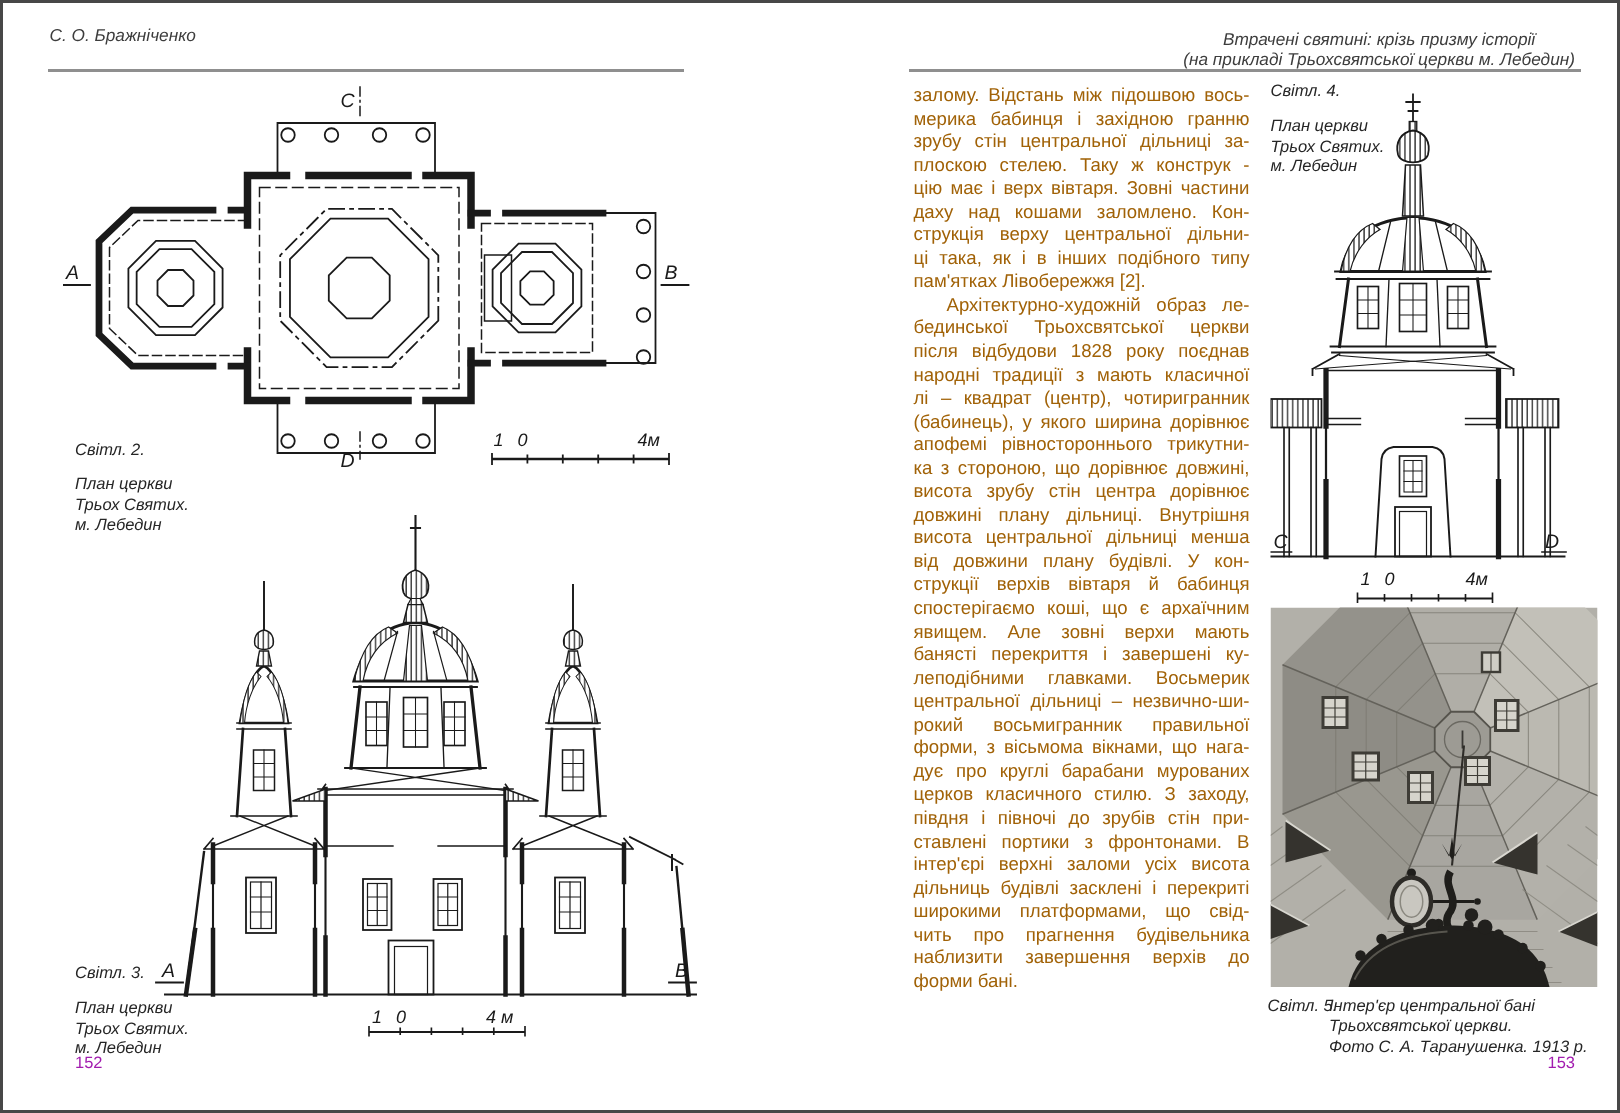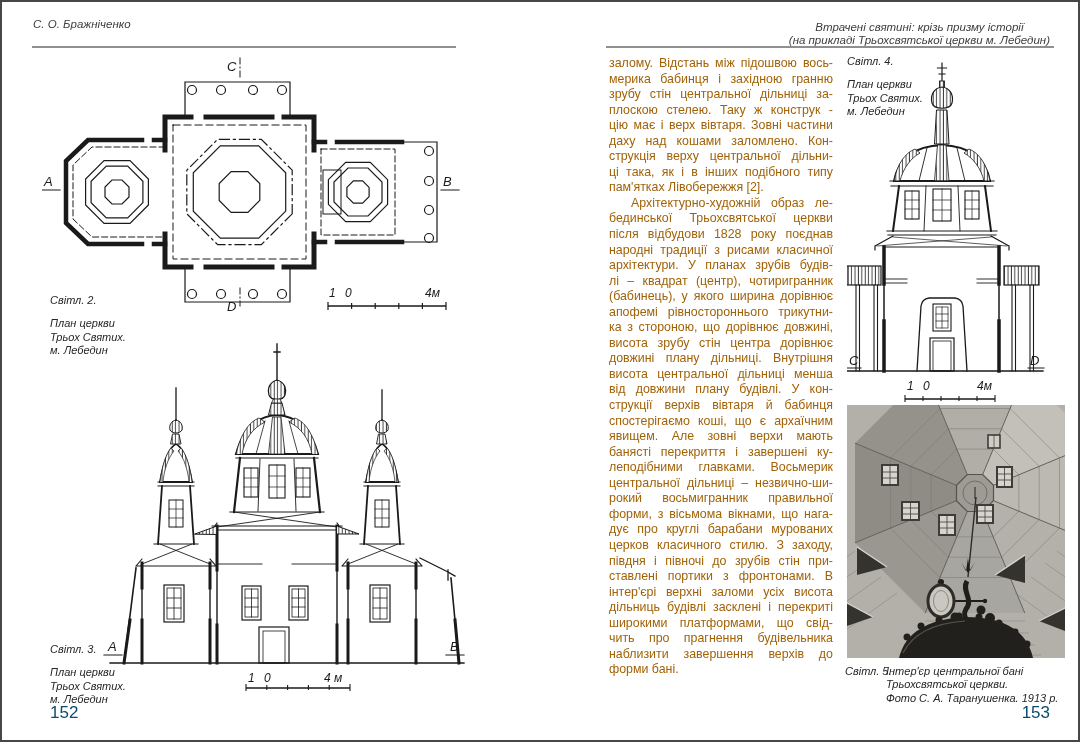--- a/index.html
+++ b/index.html
@@ -12,21 +12,21 @@
   .head-rule{position:absolute;height:2px;background:#8f8f8f;}
   #rule-left{left:30px;top:44px;width:424px;}
   #rule-right{left:604px;top:44px;width:448px;}
   .body-col{position:absolute;left:607px;top:54px;width:224px;color:#a16207;}
   .bline{font-size:12.4px;line-height:15.55px;height:15.55px;
          text-align:justify;text-align-last:justify;white-space:normal;}
   .blast{text-align-last:left;}
   .bindent{text-indent:22px;}
   .cap{position:absolute;font-style:italic;font-size:11px;line-height:13.4px;color:#262626;}
   .cap-label{margin-bottom:10px;}
-  .pageno{position:absolute;font-size:17px;color:#0c4a6e;}
+  .pageno{position:absolute;font-size:11px;color:#a21caf;}
   svg.fig{position:absolute;}
   .fig text{font-style:italic;font-size:13px;fill:#1a1a1a;font-family:"Liberation Sans",sans-serif;}
   .fig text.sm{font-size:12px;}
 </style>
 </head>
 <body>
 
 <svg width="0" height="0" style="position:absolute" aria-hidden="true">
   <defs>
     <pattern id="hatchV" width="3.4" height="6" patternUnits="userSpaceOnUse">
@@ -240,22 +240,21 @@
       <div class="bline">зрубу стін центральної дільниці за-</div>
       <div class="bline">плоскою стелею. Таку ж конструк -</div>
       <div class="bline">цію має і верх вівтаря. Зовні частини</div>
       <div class="bline">даху над кошами заломлено. Кон-</div>
       <div class="bline">струкція верху центральної дільни-</div>
       <div class="bline">ці така, як і в інших подібного типу</div>
       <div class="bline blast">пам'ятках Лівобережжя [2].</div>
       <div class="bline bindent">Архітектурно-художній образ ле-</div>
       <div class="bline">бединської Трьохсвятської церкви</div>
       <div class="bline">після відбудови 1828 року поєднав</div>
-      <div class="bline">народні традиції з рисами класичної</div>
-      <div class="bline">архітектури. У планах зрубів будів-</div>
+      <div class="bline">народні традиції з мають класичної</div>
       <div class="bline">лі – квадрат (центр), чотиригранник</div>
       <div class="bline">(бабинець), у якого ширина дорівнює</div>
       <div class="bline">апофемі рівностороннього трикутни-</div>
       <div class="bline">ка з стороною, що дорівнює довжині,</div>
       <div class="bline">висота зрубу стін центра дорівнює</div>
       <div class="bline">довжині плану дільниці. Внутрішня</div>
       <div class="bline">висота центральної дільниці менша</div>
       <div class="bline">від довжини плану будівлі. У кон-</div>
       <div class="bline">струкції верхів вівтаря й бабинця</div>
       <div class="bline">спостерігаємо коші, що є архаїчним</div>

